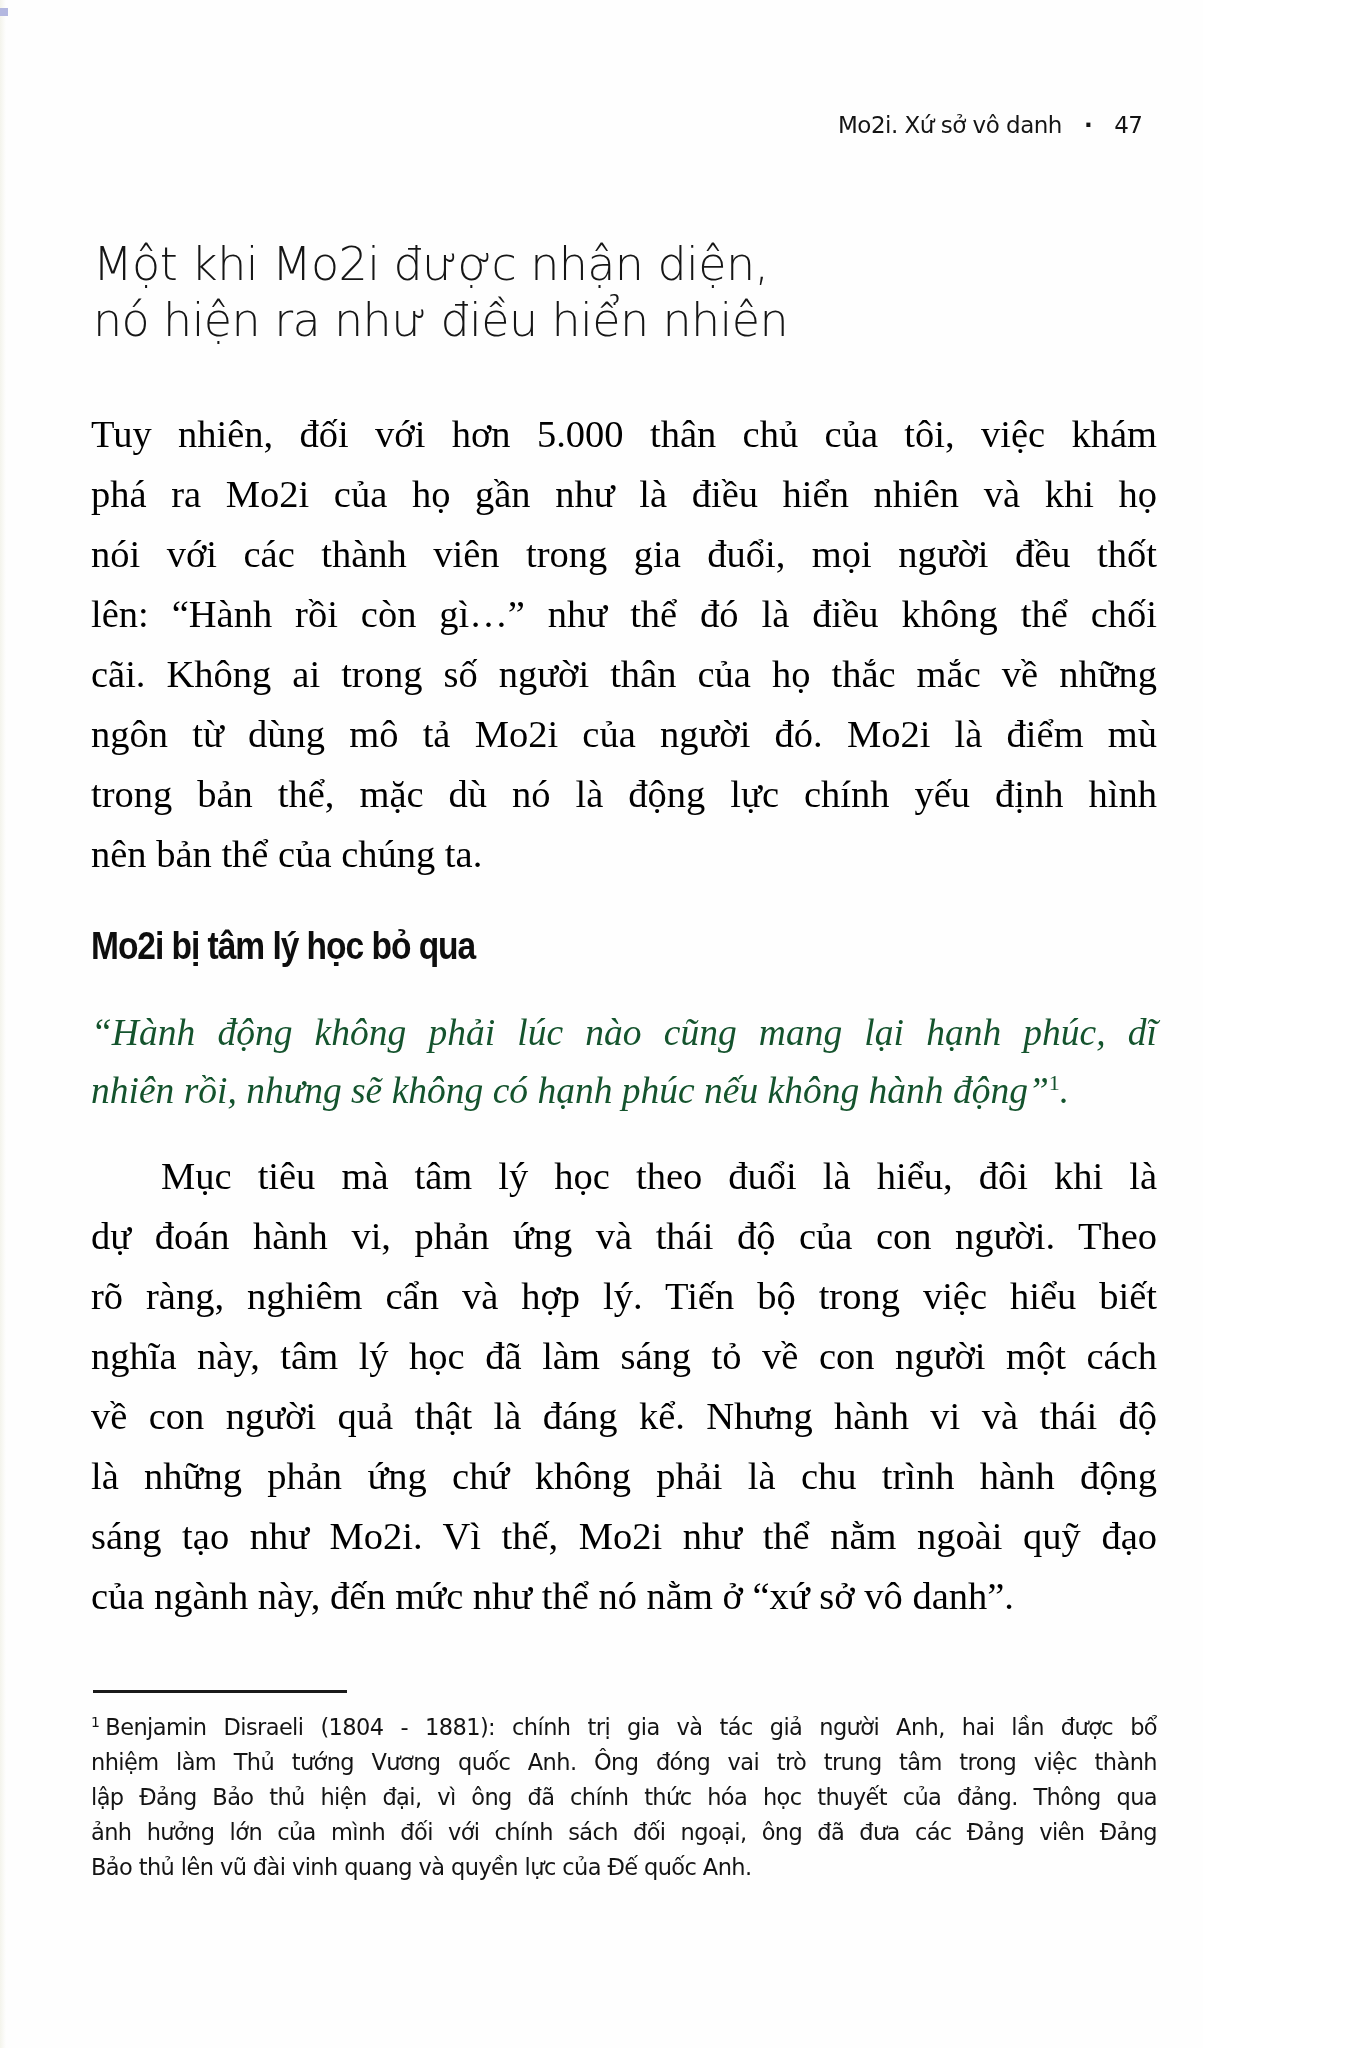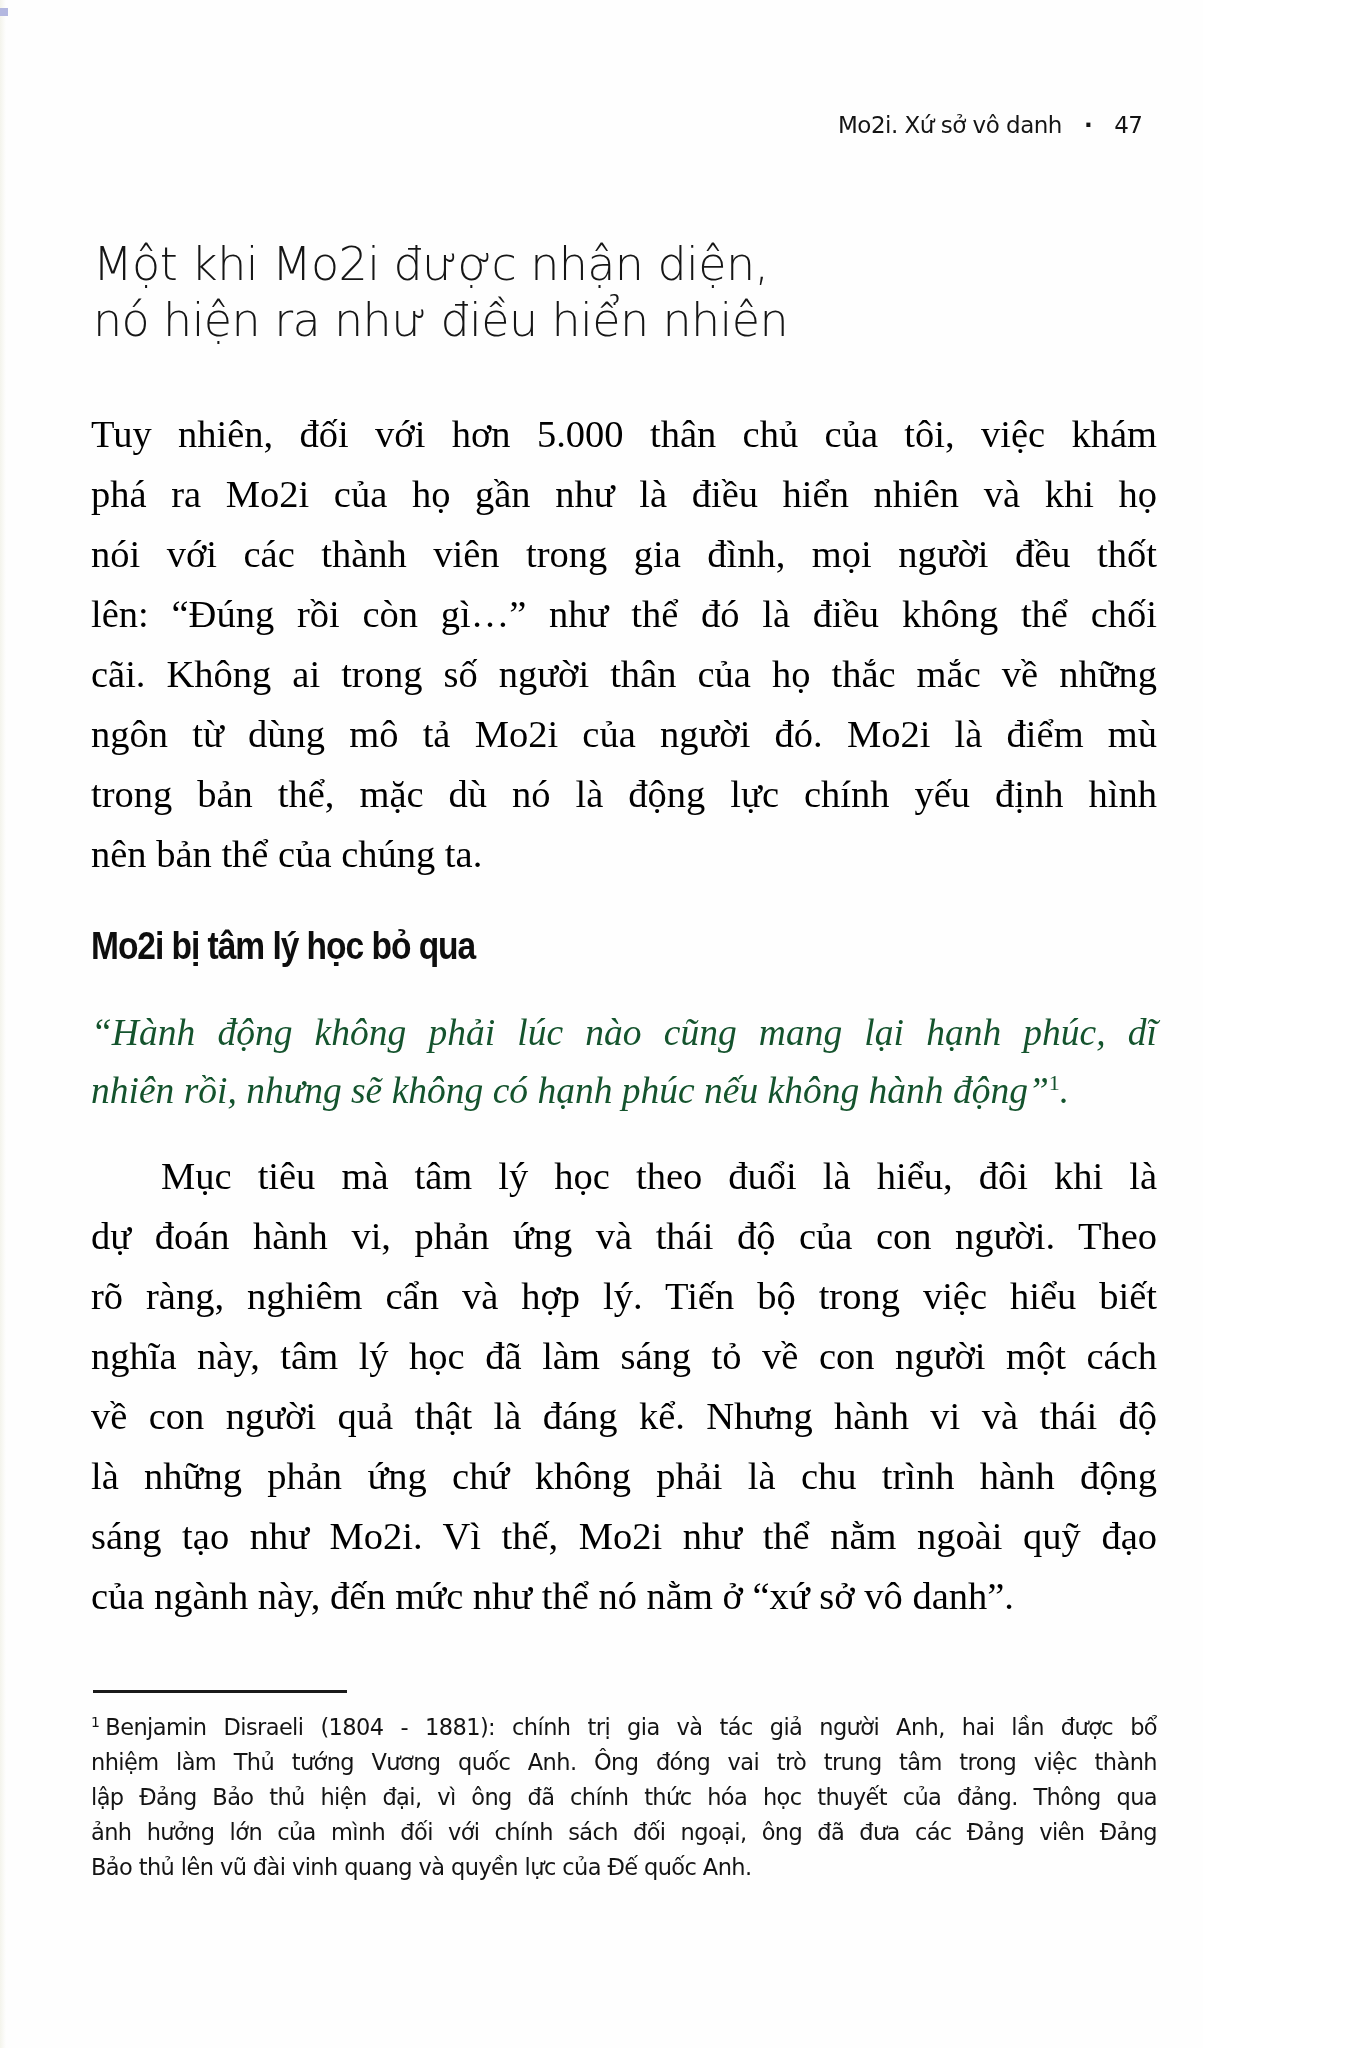--- a/index.html
+++ b/index.html
@@ -170,22 +170,22 @@
   </div>
 
   <h1 class="chapter-title">
     <span>Một khi Mo2i được nhận diện,</span>
     <span>nó hiện ra như điều hiển nhiên</span>
   </h1>
 
   <p class="body-text para-1">
     <span class="line">Tuy nhiên, đối với hơn 5.000 thân chủ của tôi, việc khám</span>
     <span class="line">phá ra Mo2i của họ gần như là điều hiển nhiên và khi họ</span>
-    <span class="line">nói với các thành viên trong gia đình, mọi người đều thốt</span>
-    <span class="line">lên: “Đúng rồi còn gì…” như thể đó là điều không thể chối</span>
+    <span class="line">nói với các thành viên trong gia đuổi, mọi người đều thốt</span>
+    <span class="line">lên: “Hành rồi còn gì…” như thể đó là điều không thể chối</span>
     <span class="line">cãi. Không ai trong số người thân của họ thắc mắc về những</span>
     <span class="line">ngôn từ dùng mô tả Mo2i của người đó. Mo2i là điểm mù</span>
     <span class="line">trong bản thể, mặc dù nó là động lực chính yếu định hình</span>
     <span class="line last">nên bản thể của chúng ta.</span>
   </p>
 
   <h2 class="section-heading">Mo2i bị tâm lý học bỏ qua</h2>
 
   <p class="quote">
     <span class="line">“Hành động không phải lúc nào cũng mang lại hạnh phúc, dĩ</span>

